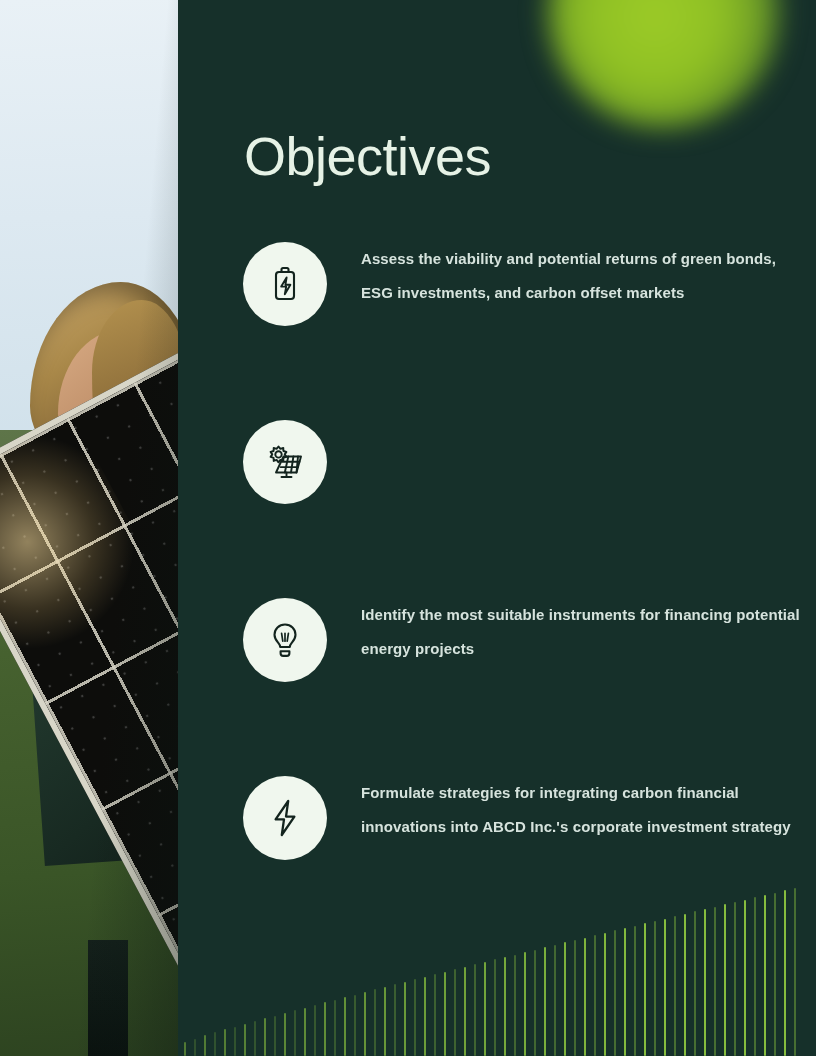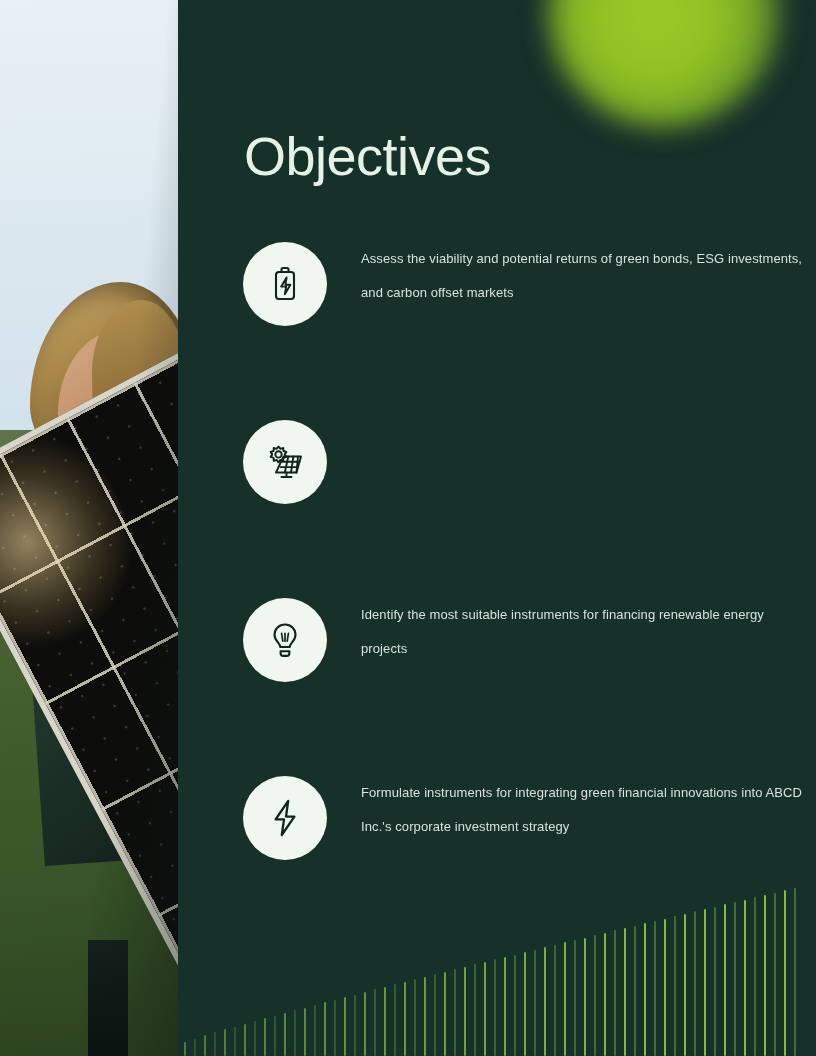--- a/index.html
+++ b/index.html
@@ -213,24 +213,24 @@
     height: 84px;
     border-radius: 50%;
     background: #f0f7ee;
     display: flex;
     align-items: center;
     justify-content: center;
   }
   .obj-icon svg { display: block; }
 
   .obj-text {
-    font-size: 13px;
+    font-size: 15px;
     line-height: 34px;
     color: #d6e3dd;
-    font-weight: 400;
+    font-weight: 700;
     letter-spacing: 0.1px;
     padding-top: 8px;
   }
 </style>
 </head>
 <body>
 
 <div class="slide">
 
   <div class="photo-strip">
@@ -349,27 +349,27 @@
       </div>
 
       <div class="objective">
         <div class="obj-icon">
           <svg width="42" height="42" viewBox="0 0 42 42" fill="none" stroke="#13241e" stroke-width="2.1" stroke-linecap="round" stroke-linejoin="round">
             <path d="M21 5.5 c-6 0 -10.5 4.5 -10.5 10.2 c0 3.9 2.2 6.3 3.8 8.2 c1.2 1.4 1.8 2.4 1.9 4.1 h9.6 c0.1 -1.7 0.7 -2.7 1.9 -4.1 c1.6 -1.9 3.8 -4.3 3.8 -8.2 C31.5 10 27 5.5 21 5.5 z"></path>
             <path d="M16.6 32.2 h8.8 v2.1 a2.6 2.6 0 0 1 -2.6 2.6 h-3.6 a2.6 2.6 0 0 1 -2.6 -2.6 z"></path>
             <path d="M17.6 14.3 L18.8 22.2 M21 14.3 L21 22.2 M24.4 14.3 L23.2 22.2" stroke-width="1.7"></path>
           </svg>
         </div>
-        <div class="obj-text">Identify the most suitable instruments for financing renewable energy projects</div>
+        <div class="obj-text">Identify the most suitable instruments for financing potential energy projects</div>
       </div>
 
       <div class="objective">
         <div class="obj-icon">
           <svg width="44" height="44" viewBox="0 0 44 44" fill="none" stroke="#13241e" stroke-width="2.3" stroke-linecap="round" stroke-linejoin="round">
             <path d="M25.2 5 L12.6 23.4 h8.4 L18.8 39 L31.4 20.6 h-8.4 z"></path>
           </svg>
         </div>
-        <div class="obj-text">Formulate instruments for integrating green financial innovations into ABCD Inc.'s corporate investment strategy</div>
+        <div class="obj-text">Formulate strategies for integrating carbon financial innovations into ABCD Inc.'s corporate investment strategy</div>
       </div>
 
     </div>
   </div>
 </div>
 
 </body></html>

